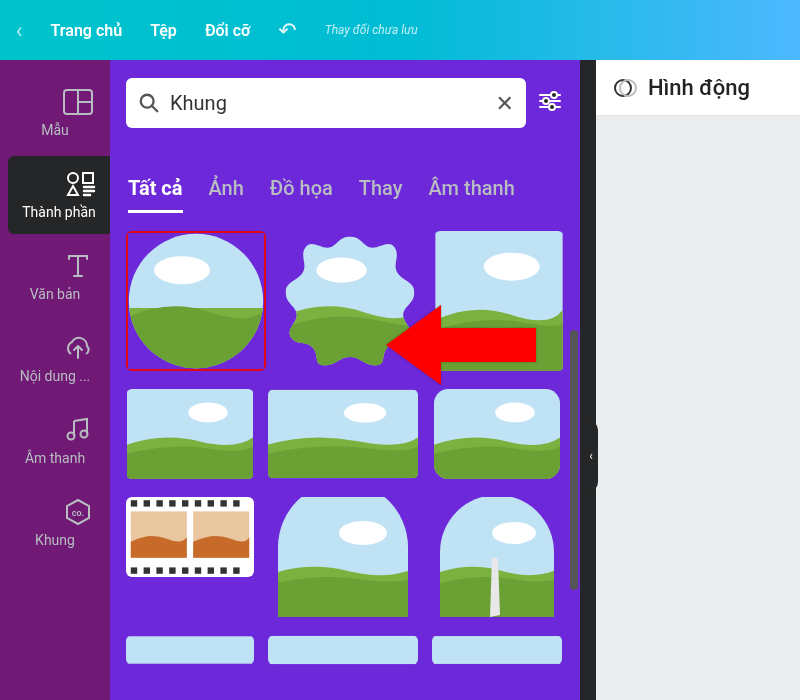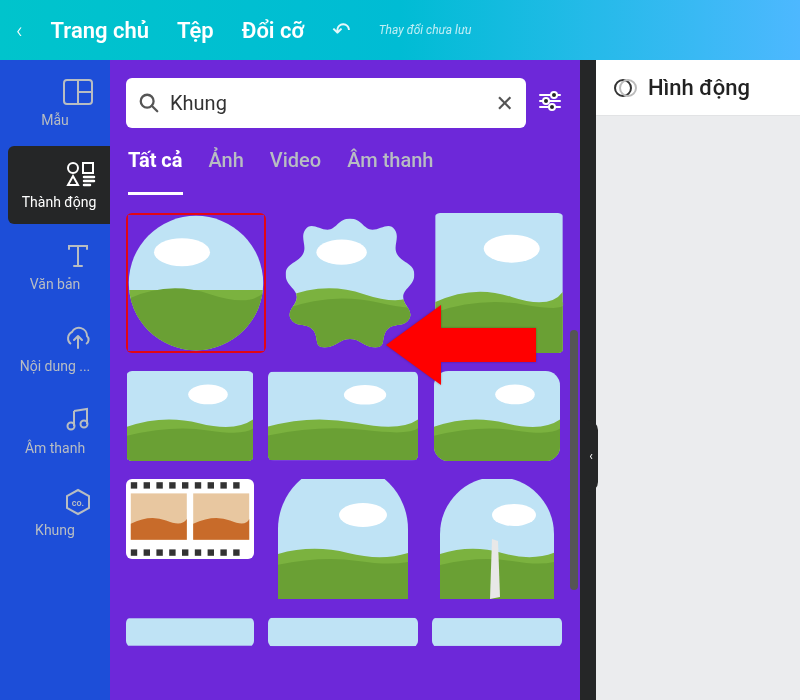--- a/index.html
+++ b/index.html
@@ -1,42 +1,42 @@
 <!DOCTYPE html>
 <html><head>
 <meta charset="utf-8">
 <style>
   * { box-sizing: border-box; margin: 0; padding: 0; font-family: -apple-system, BlinkMacSystemFont, "Segoe UI", Roboto, sans-serif; }
   body { width: 800px; height: 700px; overflow: hidden; background: #fff; }
 
   
   .topbar { height: 60px; background: linear-gradient(90deg, #00c4cc 0%, #00bcd4 50%, #4db8ff 100%); display: flex; align-items: center; padding: 0 16px; gap: 28px; color: #fff; }
   .topbar .back-chevron { font-size: 22px; font-weight: 300; cursor: pointer; }
-  .topbar .menu-item { font-size: 22px; font-weight: 600; cursor: pointer; }
+  .topbar .menu-item { font-size: 16px; font-weight: 600; cursor: pointer; }
   .topbar .undo { font-size: 22px; cursor: pointer; opacity: .9; }
   .topbar .status { font-size: 12px; font-style: italic; opacity: .75; font-weight: 400; }
 
   
   .main { display: flex; height: 640px; }
 
   
-  .rail { width: 110px; background: #1d4ed8; display: flex; flex-direction: column; align-items: center; padding-top: 4px; gap: 4px; }
+  .rail { width: 110px; background: #701a75; display: flex; flex-direction: column; align-items: center; padding-top: 14px; gap: 4px; }
   .rail-item { width: 100%; display: flex; flex-direction: column; align-items: center; gap: 6px; padding: 14px 0; color: #b8bdc2; cursor: pointer; font-size: 14px; }
   .rail-item.active { background: #252627; color: #fff; border-radius: 6px 0 0 6px; margin-left: 8px; width: calc(100% - 8px); }
   .rail-item .icon-slot { height: 28px; display:flex; align-items:center; justify-content:flex-start;margin-left:45px; }
 
   
   .panel { width: 470px; background: #6d28d9; display: flex; flex-direction: column; padding: 18px 16px 0 16px; position: relative; }
   .search-row { display:flex; align-items:center; gap:10px; }
   .search-box { flex:1; background:#fff; border-radius:6px; height:50px; display:flex; align-items:center; padding:0 12px; gap:10px; }
   .search-box input { flex:1; border:none; outline:none; font-size:20px; color:#333; background:transparent; }
   .search-box .clear { color:#555; font-size:22px; cursor:pointer; }
   .filter-btn { color:#fff; cursor:pointer; }
   .tabs { display:flex; gap:26px; margin:20px 2px 0 2px; color:#b8bdc2; font-size:20px; font-weight:500; }
-  .tab { cursor:pointer; padding-bottom:20px; }
+  .tab { cursor:pointer; padding-bottom:10px;margin-top:28px; }
   .tab.active { color:#fff; border-bottom:3px solid #fff; font-weight:700; }
 
   .grid { margin-top:18px; overflow:auto; padding-right:4px; display:flex; flex-direction:column; gap:18px; }
   .row { display:flex; gap:14px; }
   .thumb { border-radius:6px; overflow:hidden; cursor:pointer; position:relative; flex-shrink:0; }
   .thumb svg { display:block; width:100%; height:100%; }
 
   .highlight-ring { position:absolute; inset:-2px; border:4px solid #e30613; pointer-events:none; }
 
   .arrow-annotation { position:absolute; left:276px; top:240px; pointer-events:none; z-index:5; }
@@ -86,21 +86,21 @@
       <span class="icon-slot">
         <svg width="32" height="26" viewBox="0 0 32 26">
             <circle cx="7" cy="7" r="5" fill="none" stroke="currentColor" stroke-width="2"></circle>
             <rect x="17" y="2" width="10" height="10" fill="none" stroke="currentColor" stroke-width="2"></rect>
             <polygon points="7,15 12,24 2,24" fill="none" stroke="currentColor" stroke-width="2"></polygon>
             <line x1="18" y1="16" x2="28" y2="16" stroke="currentColor" stroke-width="2.5" stroke-linecap="round"></line>
             <line x1="18" y1="20" x2="28" y2="20" stroke="currentColor" stroke-width="2.5" stroke-linecap="round"></line>
             <line x1="18" y1="24" x2="24" y2="24" stroke="currentColor" stroke-width="2.5" stroke-linecap="round"></line>
           </svg>
       </span>
-      <span>Thành động</span>
+      <span>Thành phần</span>
     </div>
     <div class="rail-item">
       <span class="icon-slot">
         <svg width="26" height="26" viewBox="0 0 26 26">
             <path d="M4 6 V3 H22 V6 M13 3 V23 M9 23 H17" fill="none" stroke="currentColor" stroke-width="2" stroke-linecap="round"></path>
           </svg>
       </span>
       <span>Văn bản</span>
     </div>
     <div class="rail-item">
@@ -151,21 +151,22 @@
             <circle cx="10" cy="14" r="3" fill="#252627" stroke="#fff" stroke-width="2"></circle>
             <line x1="4" y1="20" x2="24" y2="20" stroke="#fff" stroke-width="2" stroke-linecap="round"></line>
             <circle cx="16" cy="20" r="3" fill="#252627" stroke="#fff" stroke-width="2"></circle>
           </svg>
       </span>
     </div>
 
     <div class="tabs">
       <div class="tab active">Tất cả</div>
       <div class="tab">Ảnh</div>
-      <div class="tab">Video</div>
+      <div class="tab">Đồ họa</div>
+      <div class="tab">Thay</div>
       <div class="tab">Âm thanh</div>
     </div>
 
     <div class="grid">
 
       <div class="row">
         <div class="thumb" style="width:140px;height:140px;position:relative">
           <div class="highlight-ring"></div>
           <svg viewBox="0 0 100 100">
               <defs>

